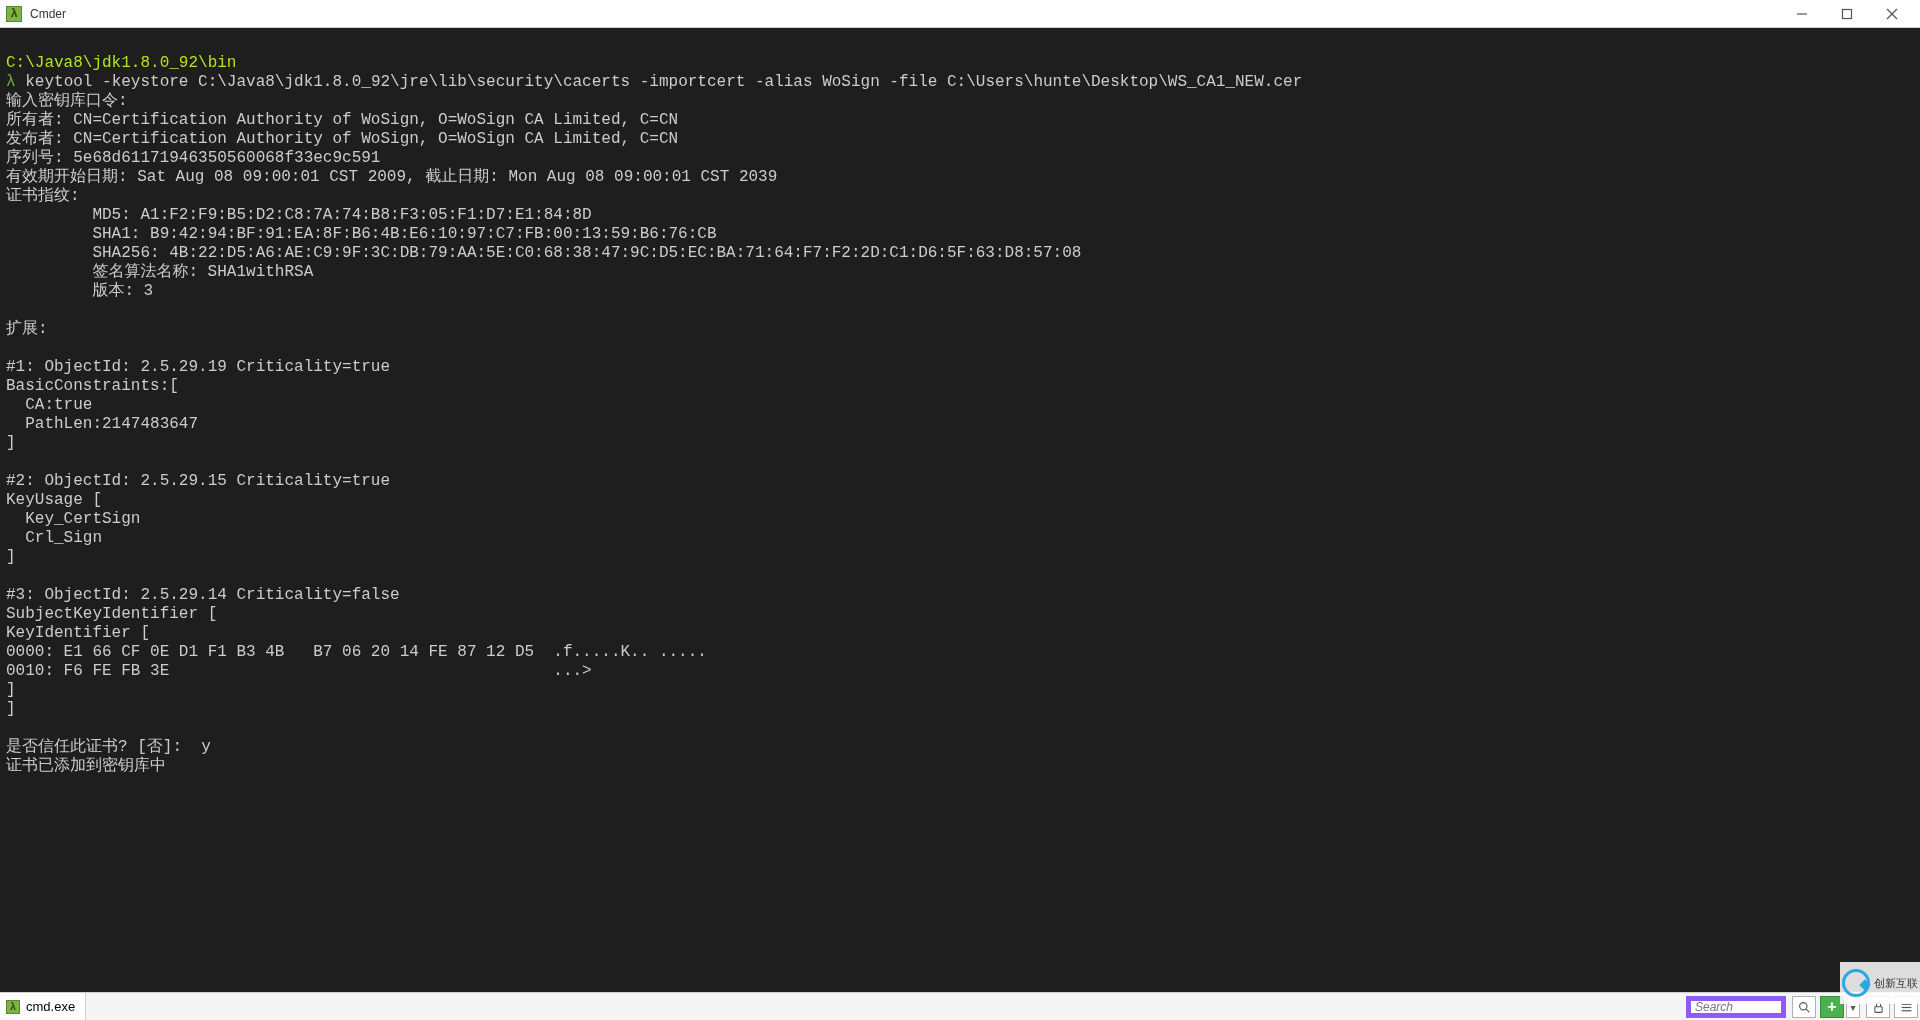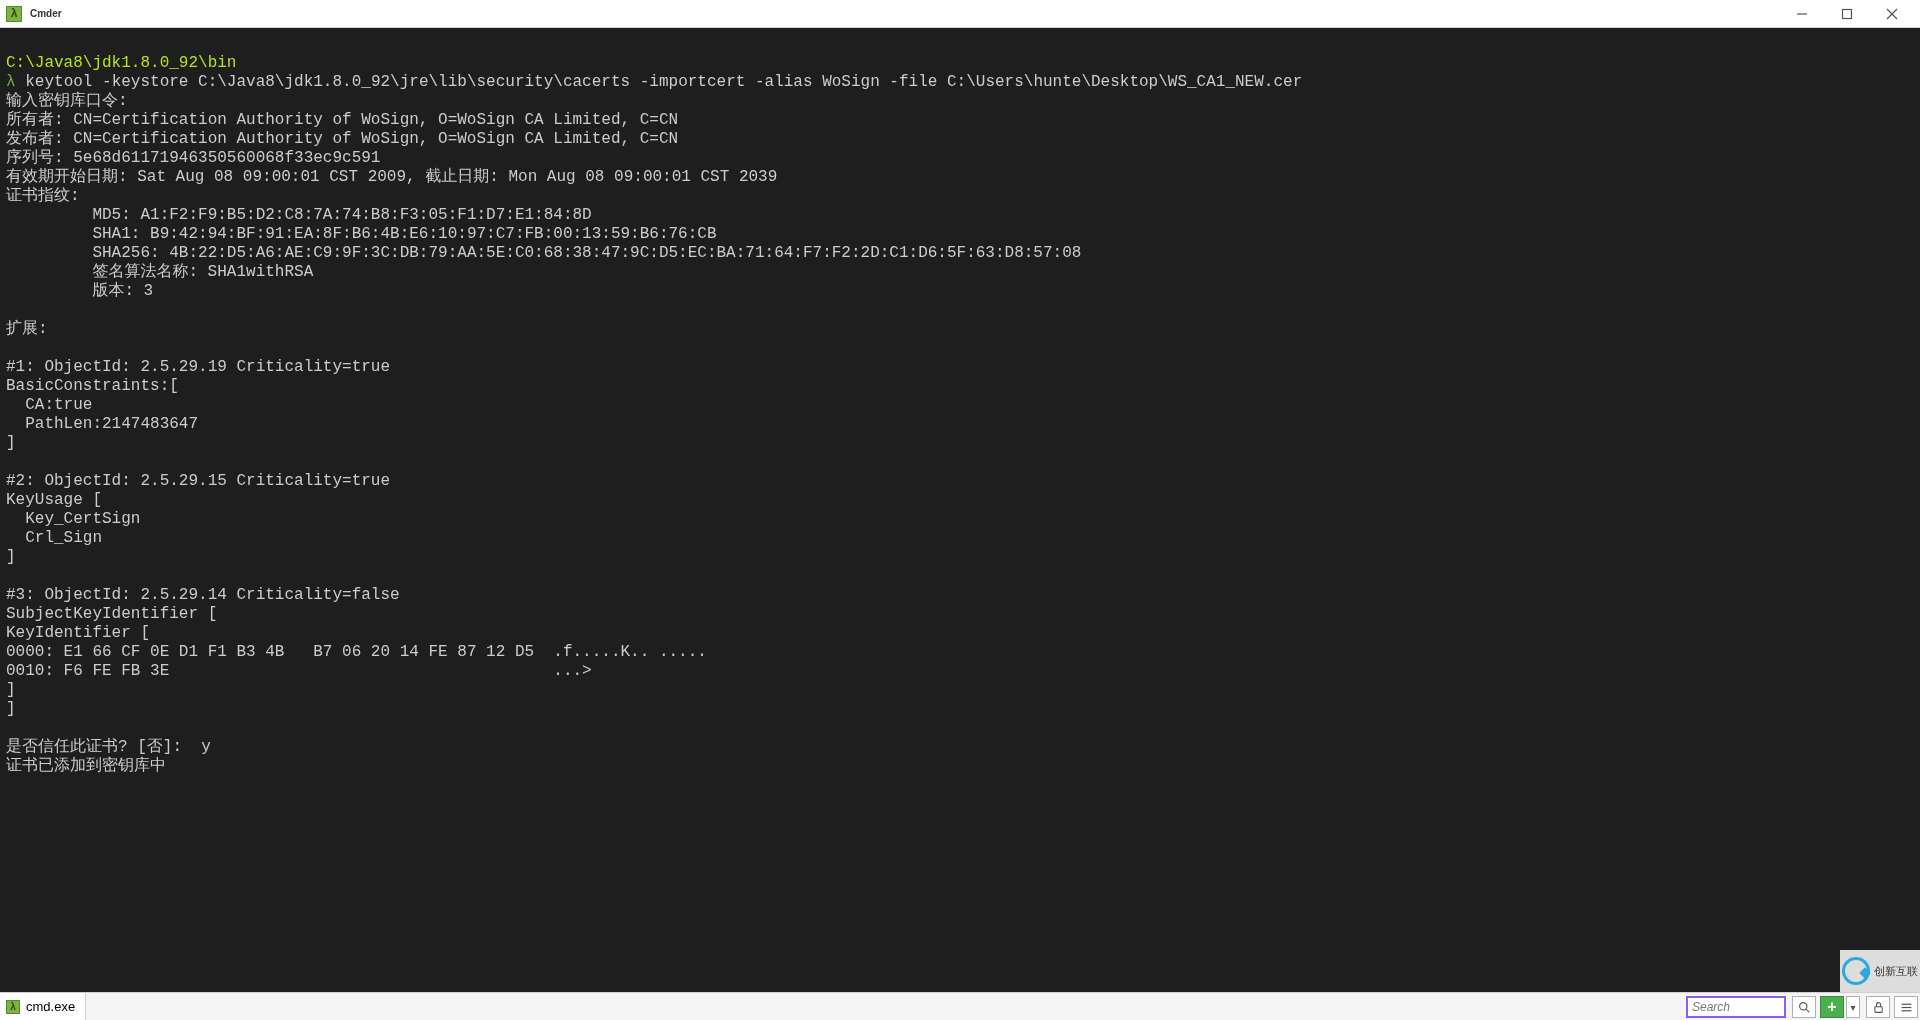--- a/index.html
+++ b/index.html
@@ -3,48 +3,48 @@
 <meta charset="utf-8">
 <style>
   * { margin: 0; padding: 0; box-sizing: border-box; }
   html, body { width: 1920px; height: 1020px; overflow: hidden; font-family: Consolas, "Courier New", monospace; }
   body { background: #ffffff; display: flex; flex-direction: column; }
 
   
   .title-bar { height: 28px; background: #ffffff; display: flex; align-items: center; padding: 0 6px; border-bottom: 1px solid #d0d0d0; }
   .title-bar .app-icon { width: 16px; height: 16px; background: #7cb342; border: 1px solid #558b2f; display: flex; align-items: center; justify-content: center; margin-right: 8px; }
   .title-bar .app-icon span { color: #2e4a10; font-size: 12px; font-weight: bold; line-height: 1; }
-  .title-bar .title-text { font-family: "Segoe UI", Arial, sans-serif; font-size: 10px; color: #333; font-weight: bold; }
+  .title-bar .title-text { font-family: "Segoe UI", Arial, sans-serif; font-size: 12px; color: #333; }
   .title-bar .spacer { flex: 1; }
   .title-bar .win-btn { width: 45px; height: 28px; display: flex; align-items: center; justify-content: center; color: #555; font-size: 14px; cursor: pointer; }
 
   
   .terminal { flex: 1; background: #1e1e1e; color: #cccccc; font-size: 16px; line-height: 19px; padding: 7px 6px; overflow: hidden; white-space: pre; position: relative; }
   .terminal .green { color: #b5e61d; }
   .terminal .prompt-sym { color: #7aa93c; }
   .terminal .cmd { color: #cccccc; } 
   .terminal pre { font-family: inherit; }
 
   
   .status-bar { height: 28px; background: #f5f5f5; border-top: 1px solid #d0d0d0; display: flex; align-items: stretch; font-family: "Segoe UI", Arial, sans-serif; font-size: 13px; }
   .status-bar .tab { display: flex; align-items: center; padding: 0 10px 0 6px; border-right: 1px solid #d0d0d0; background: #ffffff; }
   .status-bar .tab .app-icon { width: 14px; height: 14px; background: #7cb342; border: 1px solid #558b2f; display: flex; align-items: center; justify-content: center; margin-right: 6px; }
   .status-bar .tab .app-icon span { color: #2e4a10; font-size: 10px; font-weight: bold; line-height: 1; }
   .status-bar .filler { flex: 1; }
-  .status-bar .search-box { width: 100px; height: 22px; margin: 3px 4px; border: 2px solid #8b5cf6; background: #fff; display: flex; align-items: center; padding: 0 4px; }
+  .status-bar .search-box { width: 100px; height: 22px; margin: 3px 4px; border: 5px solid #8b5cf6; background: #fff; display: flex; align-items: center; padding: 0 4px; }
   .status-bar .search-box input { border: none; outline: none; flex: 1; font-size: 12px; font-style: italic; color: #666; background: transparent; }
   .status-bar .search-btn { width: 24px; height: 22px; margin: 3px 2px; border: 1px solid #b0b0b0; background: #fff; display: flex; align-items: center; justify-content: center; cursor: pointer; }
   .status-bar .search-btn svg { width: 13px; height: 13px; }
   .status-bar .add-btn { width: 24px; height: 22px; margin: 3px 2px; background: #4caf50; color: #fff; display: flex; align-items: center; justify-content: center; font-weight: bold; font-size: 16px; cursor: pointer; border: 1px solid #3a8a3d; }
   .status-bar .add-drop { width: 14px; height: 22px; margin: 3px 4px 3px 0; border: 1px solid #b0b0b0; background: #fff; display: flex; align-items: center; justify-content: center; cursor: pointer; color:#555; font-size:10px;}
   .status-bar .lock-btn, .status-bar .menu-btn { width: 24px; height: 22px; margin: 3px 2px; border: 1px solid #b0b0b0; background: #fff; display: flex; align-items: center; justify-content: center; cursor: pointer; }
   .status-bar .lock-btn svg, .status-bar .menu-btn svg { width: 13px; height: 13px; }
 
   
-  .watermark { position: absolute; right: 0; bottom: 28px; width: 80px; height: 42px; background: rgba(255,255,255,0.85); display:flex; align-items:center; justify-content:center; gap:4px; pointer-events:none; z-index:50; }
+  .watermark { position: absolute; right: 0; bottom: 16px; width: 80px; height: 42px; background: rgba(255,255,255,0.85); display:flex; align-items:center; justify-content:center; gap:4px; pointer-events:none; z-index:50; }
   .watermark .wm-circle { width: 28px; height: 28px; border: 3px solid #2aa8e0; border-radius: 50%; position: relative; }
   .watermark .wm-circle::after { content:""; position:absolute; right:-2px; top:9px; width:8px; height:8px; background:#2aa8e0; transform: rotate(45deg);}
   .watermark .wm-text { font-family: "Microsoft YaHei", sans-serif; font-size: 11px; color:#333; writing-mode: horizontal-tb; line-height:1.1;}
 </style>
 </head>
 <body>
 
 <div class="title-bar">
   <div class="app-icon">
       <span>λ</span>

